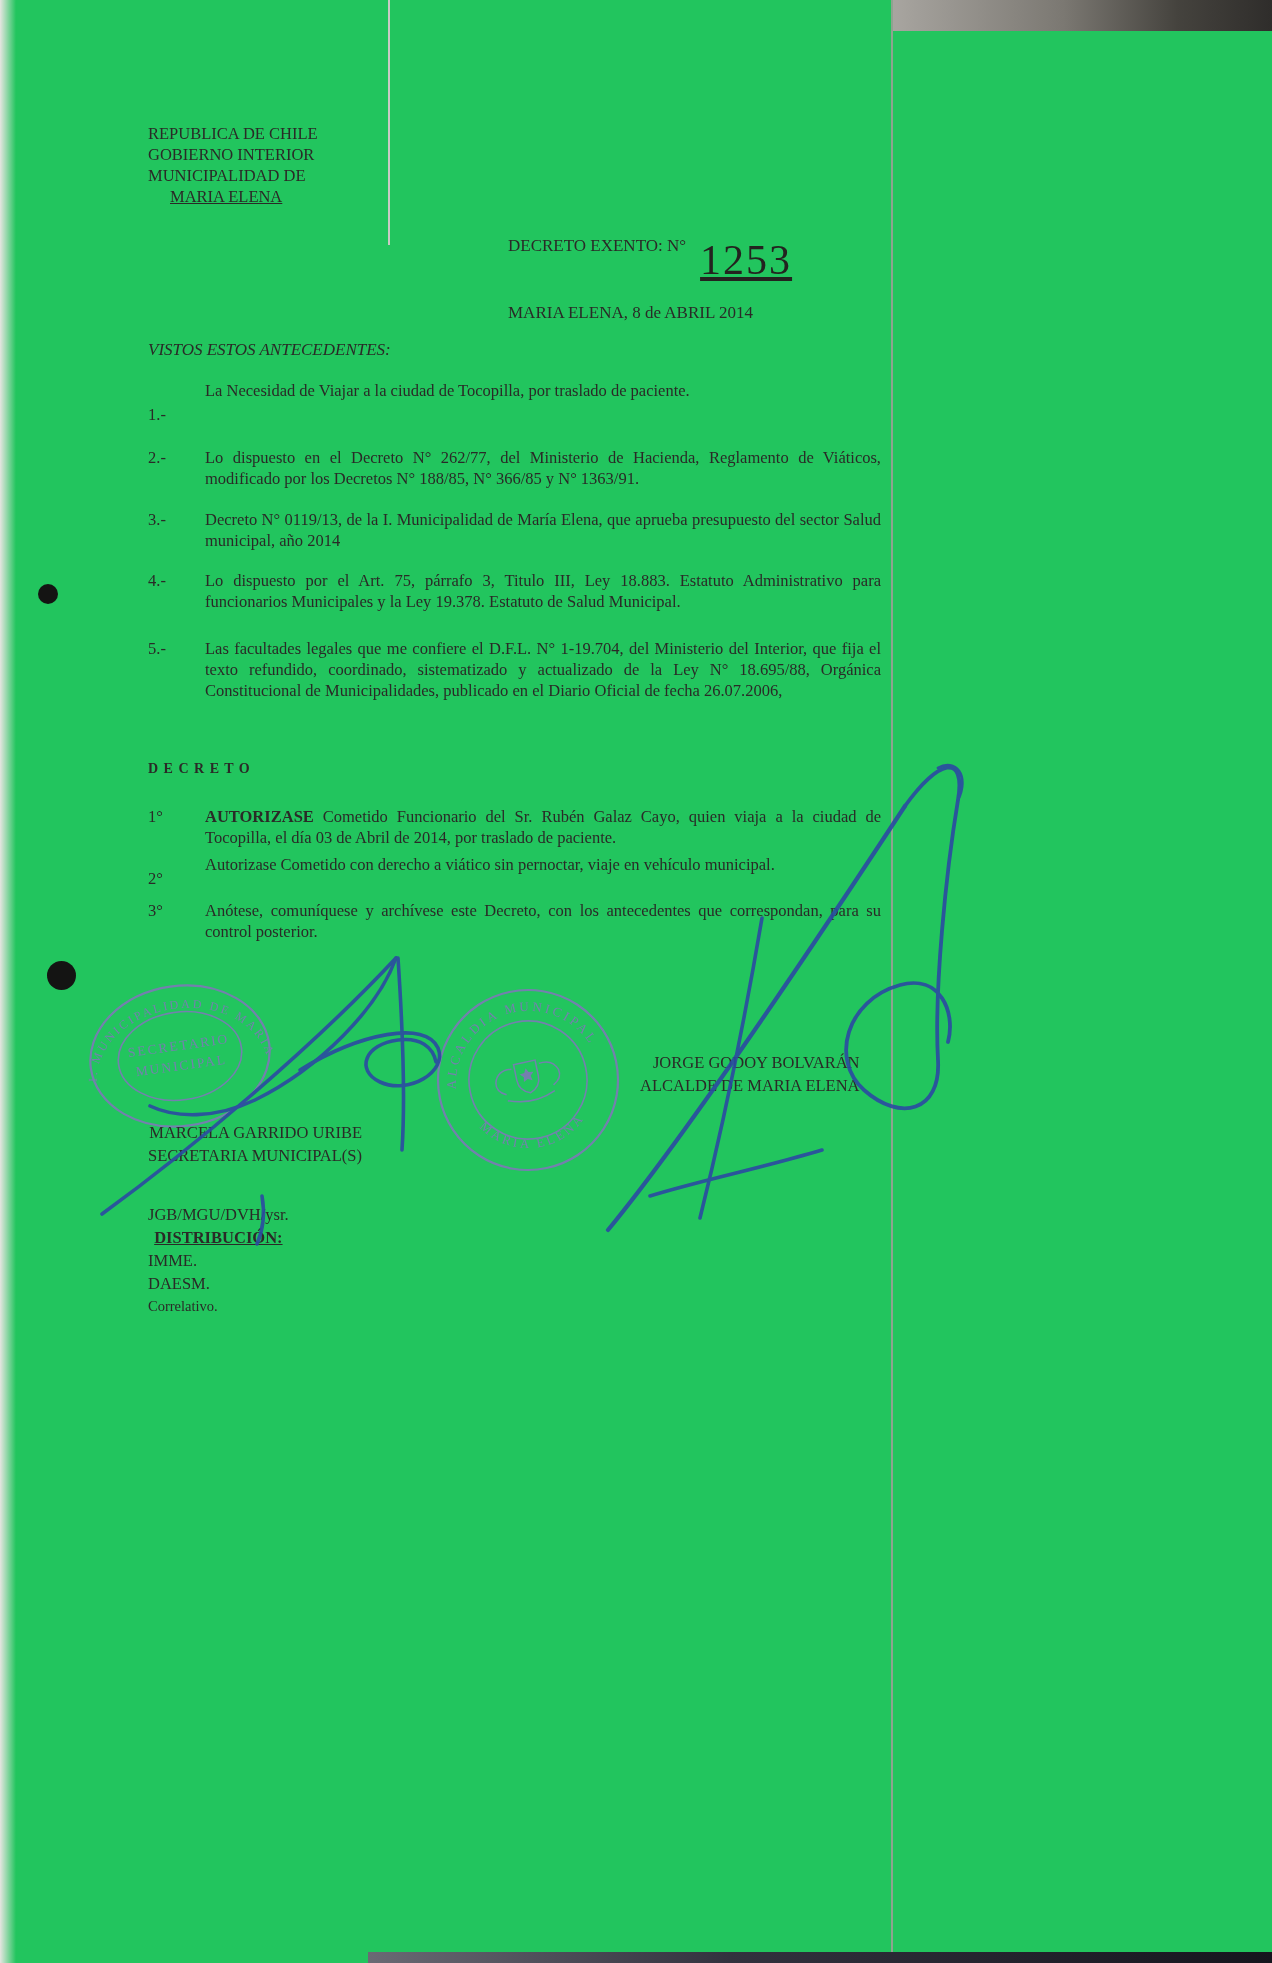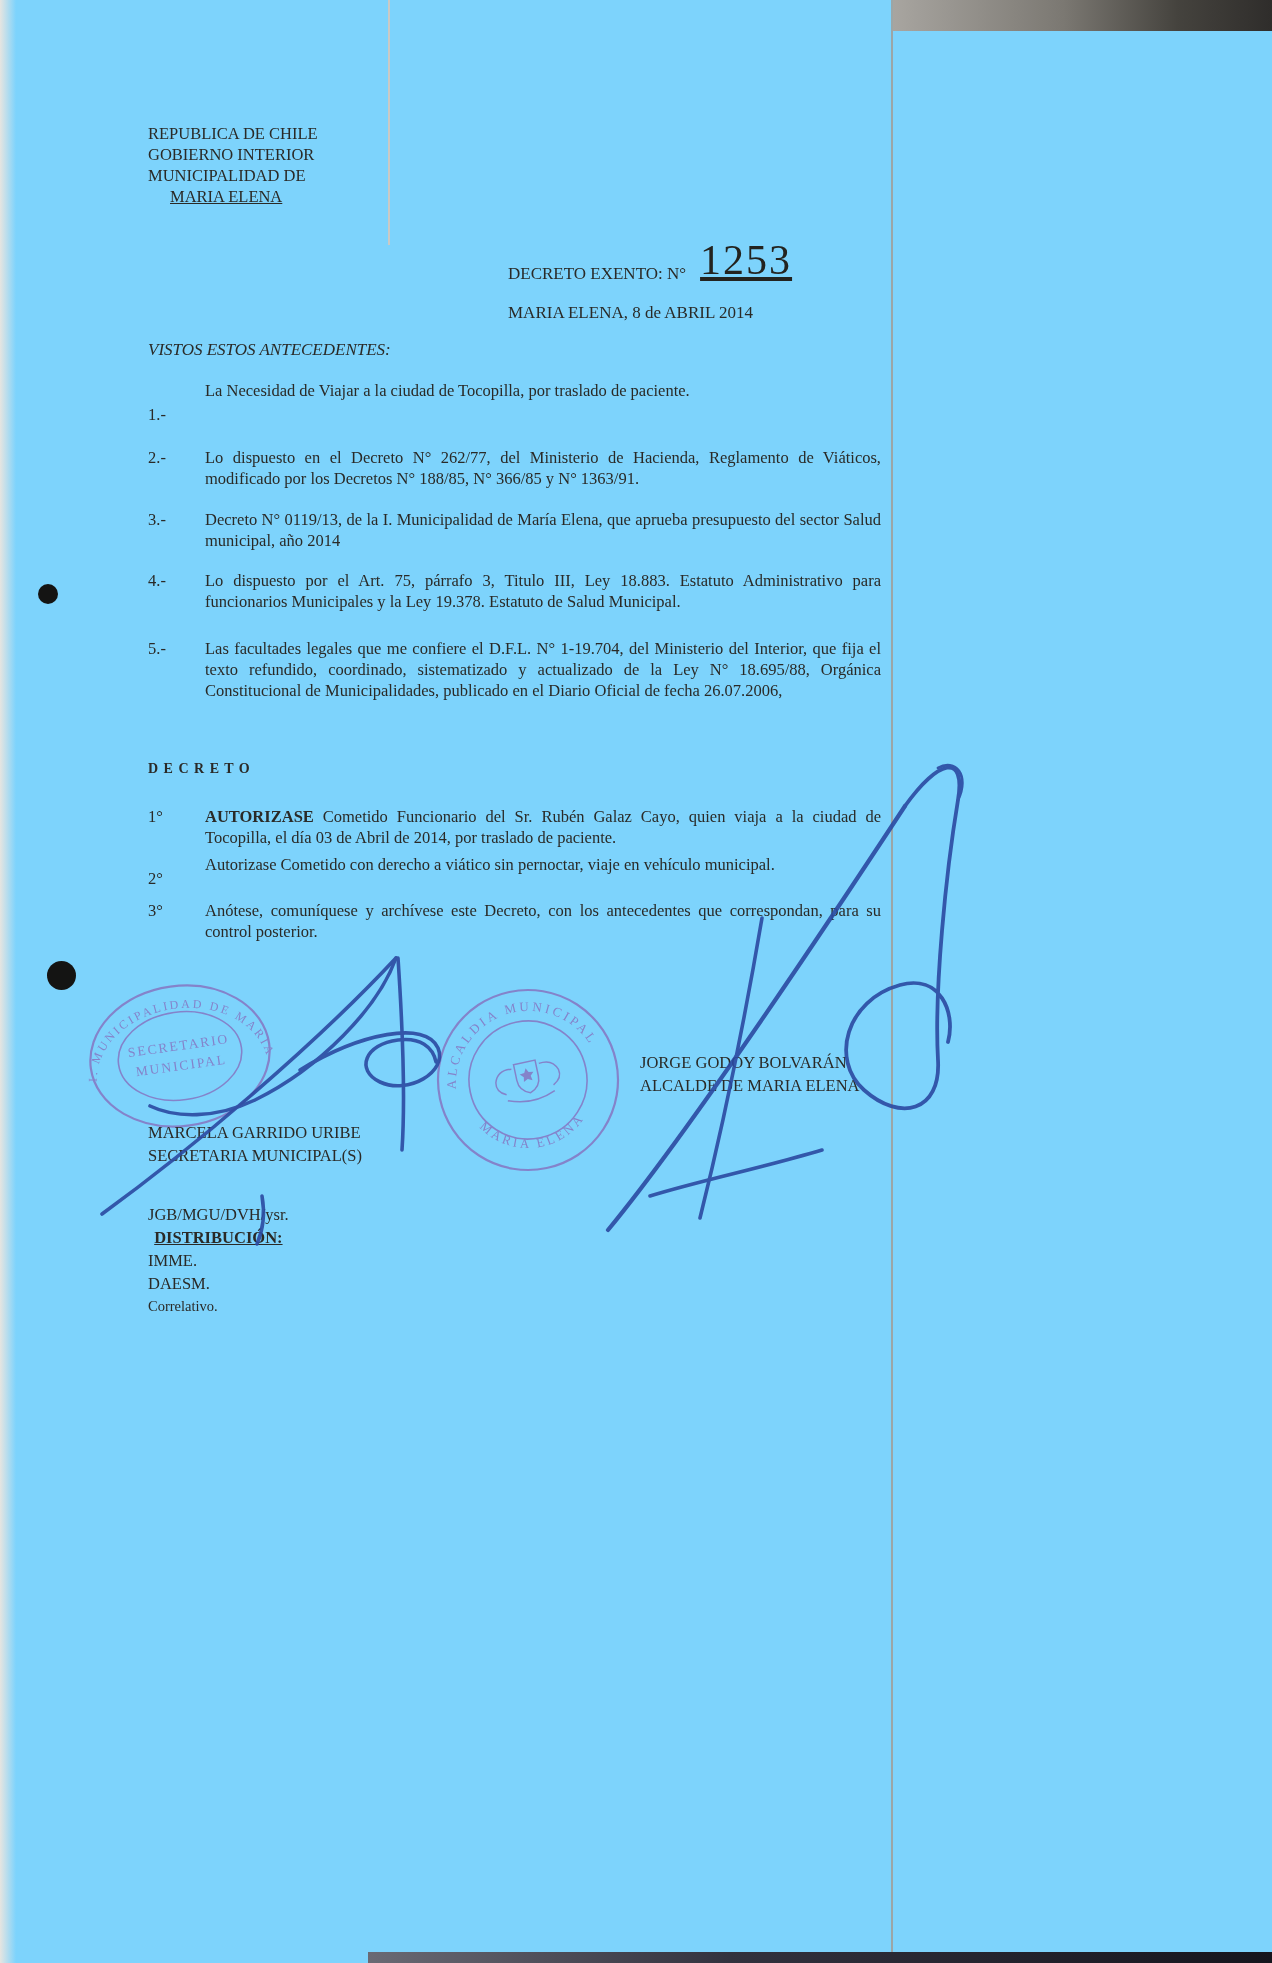--- a/index.html
+++ b/index.html
@@ -1,37 +1,37 @@
 <!DOCTYPE html>
 <html><head>
 <meta charset="utf-8">
 <style>
   html,body{margin:0;padding:0;background:#e9e8e5;}
   .page{
     position:relative;
     width:1272px;height:1963px;
     margin:0 auto;
-    background:#7dd3fc;
+    background:#22c55e;
     overflow:hidden;
     font-family:"Liberation Serif","DejaVu Serif",serif;
     color:#2a2a27;
   }
   .abs{position:absolute;}
   .masthead{left:148px;top:123px;font-size:16.5px;line-height:21px;}
   .masthead .underl{text-decoration:underline;margin-left:22px;}
-  .decree-line{left:508px;top:236px;display:flex;align-items:flex-end;gap:14px;}
+  .decree-line{left:508px;top:236px;display:flex;align-items:flex-start;gap:14px;}
   .decree-label{font-size:17px;}
   .decree-number{font-size:42px;letter-spacing:2px;color:#23231f;text-decoration:underline;}
   .place-date{left:508px;top:303px;font-size:17px;}
   .vistos-title{left:148px;top:340px;font-size:17px;font-style:italic;}
   .item-num{position:absolute;left:148px;width:50px;font-size:16.5px;line-height:21px;}
   .item-text{position:absolute;left:205px;width:676px;font-size:16.5px;line-height:21px;text-align:justify;}
   .decreto-title{left:148px;top:761px;font-size:14px;font-weight:bold;letter-spacing:1px;}
   .bold{font-weight:bold;}
-  .sig-block{font-size:16.5px;line-height:23px;}
+  .sig-block{font-size:16.5px;line-height:23px;text-align:right;}
   .footer{left:148px;top:1203px;font-size:16.5px;line-height:23px;}
   .footer .underl{text-decoration:underline;text-align:center;}
   .footer .small{font-size:14.5px;}
   
   .scan-topright{left:893px;top:0;width:379px;height:31px;
     background:linear-gradient(to right,#a8a5a0 0%,#7b7872 45%,#45433e 75%,#2f2d2b 100%);}
   .scan-rightline{left:891px;top:0;width:2px;height:1963px;background:#a09d98;opacity:.85;}
   .scan-foldline{left:388px;top:0;width:2px;height:245px;background:#cbc9c4;}
   .scan-bottom{left:368px;top:1952px;width:904px;height:11px;
     background:linear-gradient(to right,#6a6a74 0%,#32323e 40%,#15151d 100%);}

